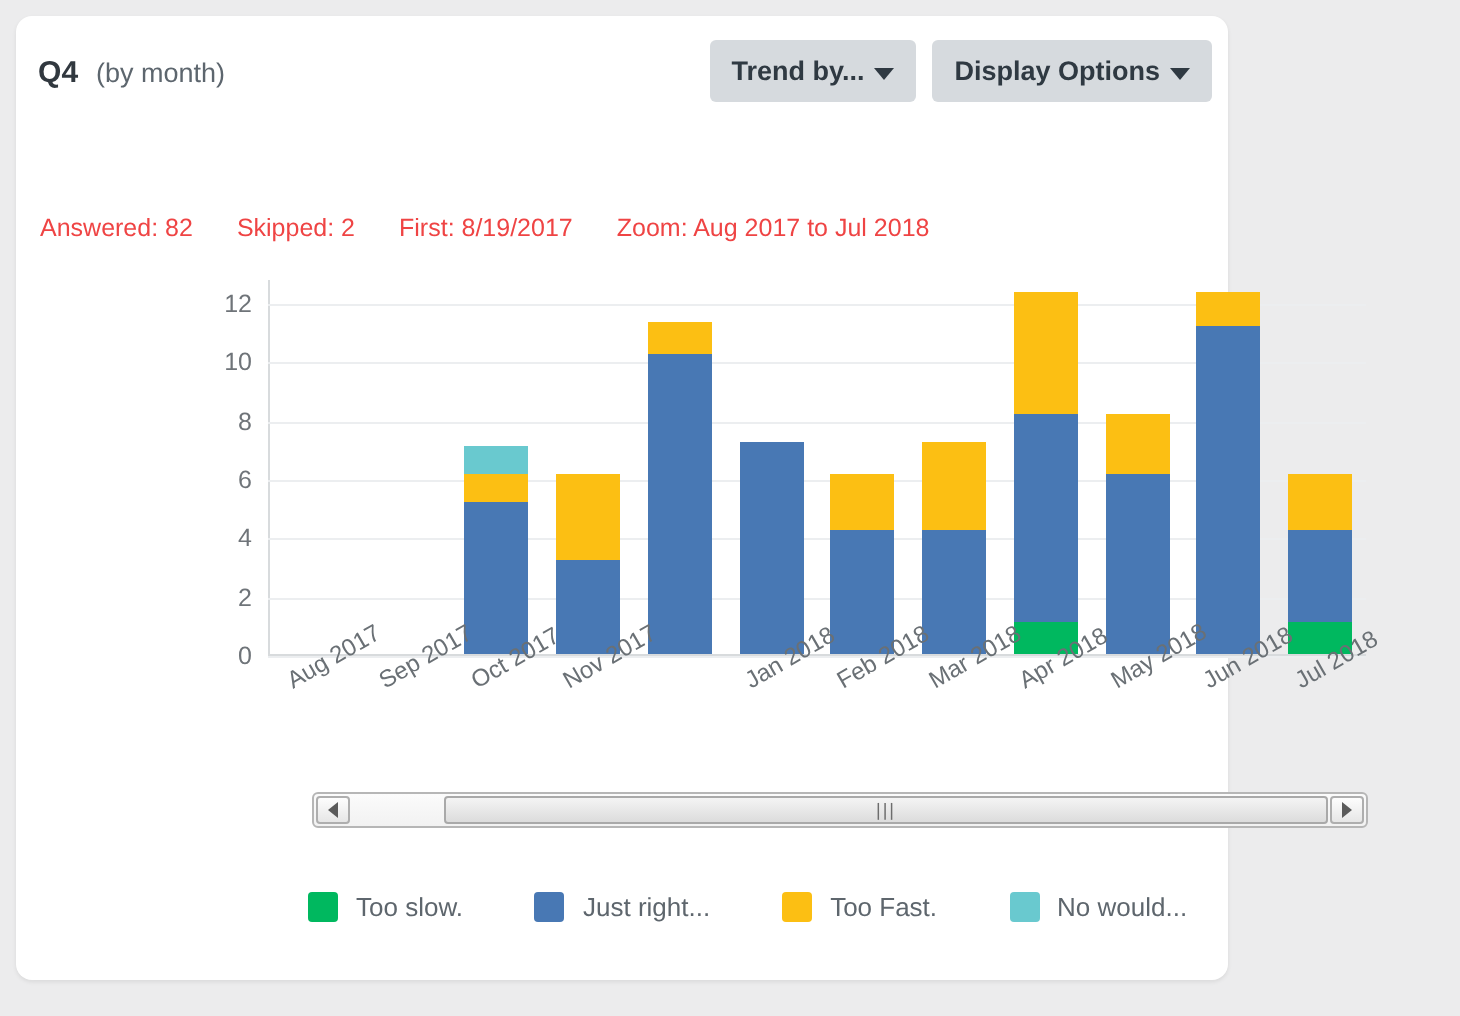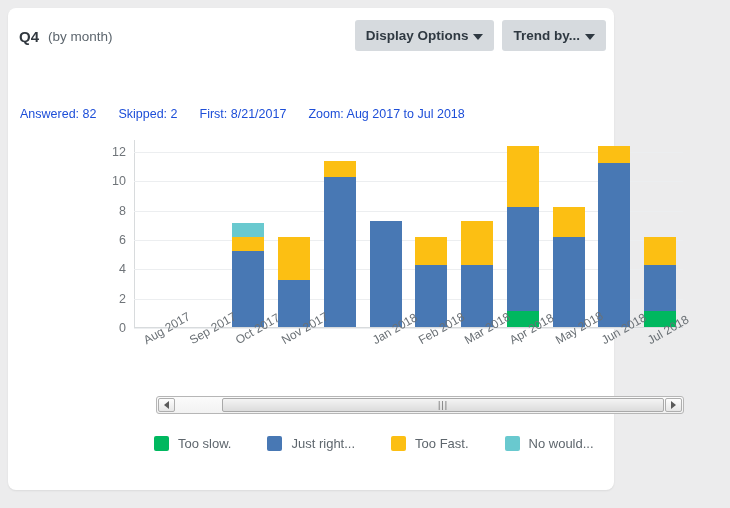--- a/index.html
+++ b/index.html
@@ -76,21 +76,21 @@
     font-size: 23.5px;
     font-weight: normal;
     color: #3a4249;
     letter-spacing: 0px;
     white-space: nowrap;
   }
   #stats {
     position: absolute;
     left: 12px; top: 99px;
     font-size: 12.5px;
-    color: #1d4ed8;
+    color: #ef4444;
     display: flex;
     gap: 22px;
     white-space: nowrap;
   }
 
   
   #chart-wrap {
     position: absolute;
     left: 0; top: 118px;
     width: 714px; height: 270px;
@@ -209,20 +209,21 @@
     left: 146px; top: 428px;
     display: flex;
     align-items: center;
     gap: 36px;
   }
   .legend-item {
     display: flex;
     align-items: flex-end;
     gap: 9px;
     cursor: pointer;
+    margin-top: 10px;
   }
   .legend-swatch {
     width: 15px; height: 15px;
     border-radius: 2px;
     flex: 0 0 auto;
   }
   .legend-label {
     font-size: 13px;
     color: #5e666d;
     white-space: nowrap;
@@ -232,35 +233,35 @@
 <body>
 
 <div id="card">
 
   <div id="header">
     <span id="q-label">Q4</span>
     <span id="q-sub">(by month)</span>
 
     <div id="toolbar">
       <button class="tb-btn">
+        <span>Trend by...</span>
+        <span class="caret"></span>
+      </button>
+      <button class="tb-btn">
         <span>Display Options</span>
         <span class="caret"></span>
       </button>
-      <button class="tb-btn">
-        <span>Trend by...</span>
-        <span class="caret"></span>
-      </button>
     </div>
   </div>
 
 
   <div id="stats">
     <span>Answered: 82</span>
     <span>Skipped: 2</span>
-    <span>First: 8/21/2017</span>
+    <span>First: 8/19/2017</span>
     <span>Zoom: Aug 2017 to Jul 2018</span>
   </div>
 
   <div id="chart-wrap">
     <div id="plot">
       <div class="axis-y-line"></div>
       <div class="axis-x-line"></div>
       <div id="gridlines">
           <div class="gridline" style="top: 188px;"></div>
           <div class="gridline" style="top: 158.625px;"></div>

